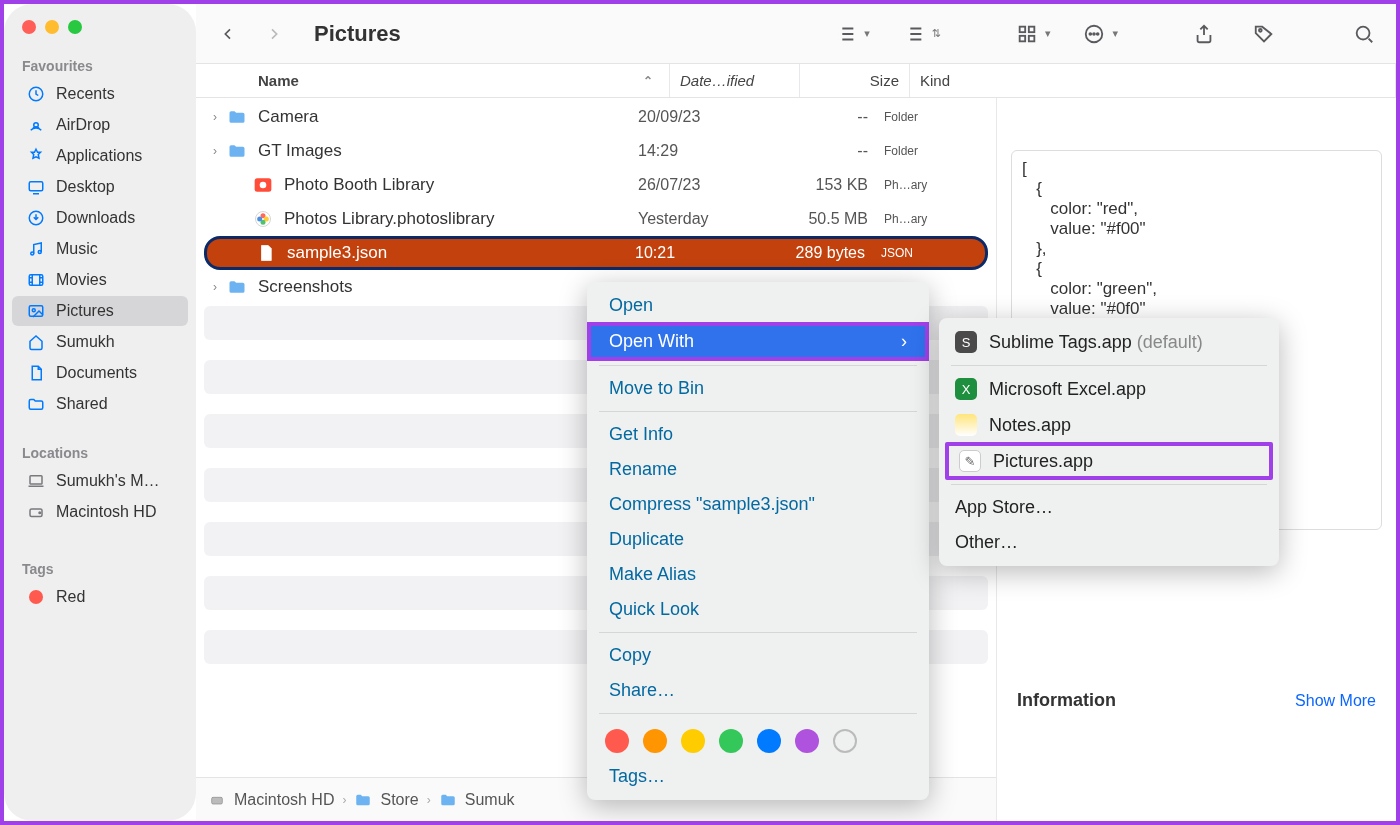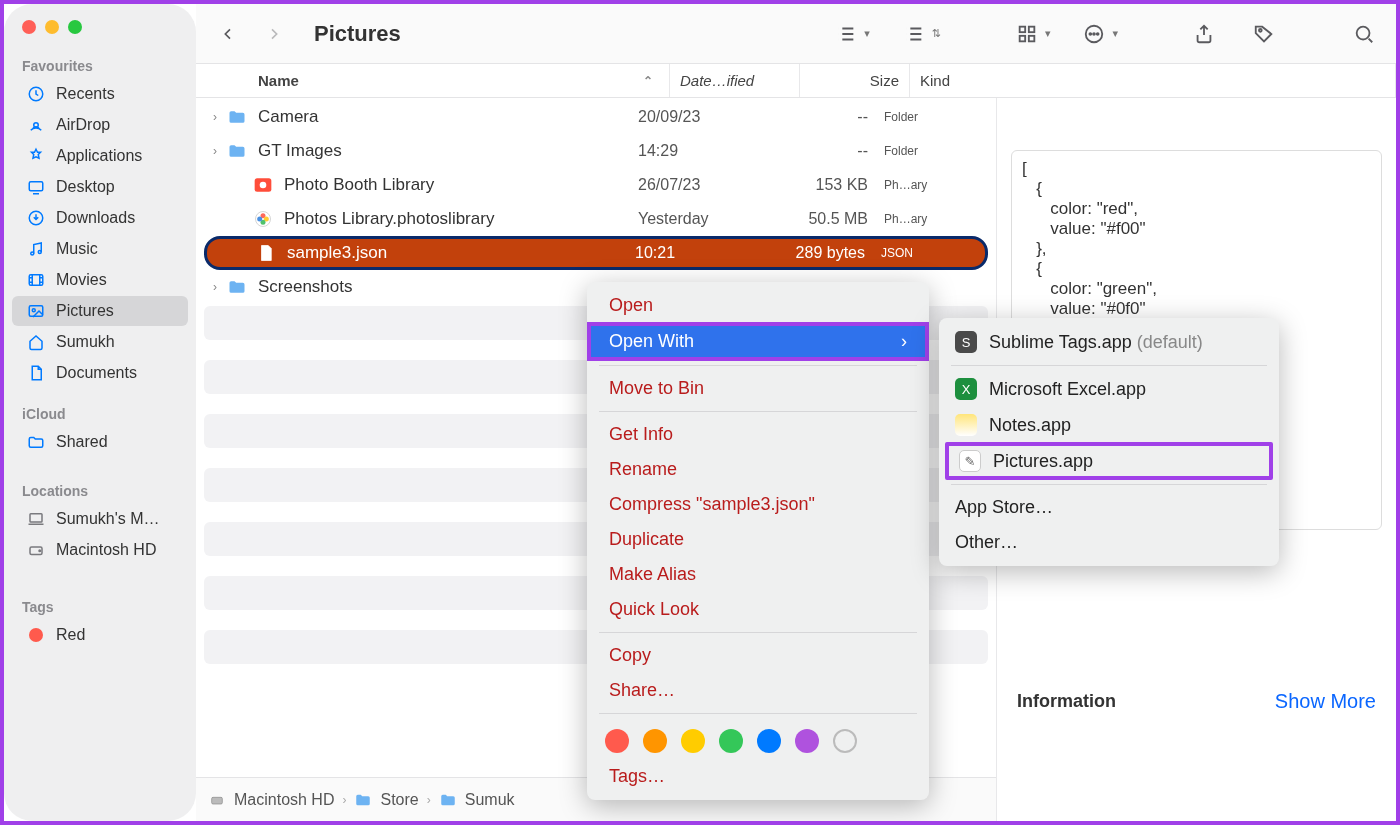--- a/index.html
+++ b/index.html
@@ -43,28 +43,28 @@
 .row .fsize { width: 110px; text-align: right; color: #555; font-size: 16px; padding-right: 10px; }
 .row .fkind { width: 110px; color: #555; font-size: 12px; padding-left: 6px; }
 .indent1 .ficon { margin-left: 0; }
 .indent2 .disc { visibility: hidden; }
 .indent2 .ficon { margin-left: 26px; }
 .blank-row { height: 34px; margin: 2px 8px; background: #f2f2f4; border-radius: 6px; }
 .preview { flex: 1; border-left: 1px solid #e8e8ea; padding: 12px 14px; font-family: ui-monospace, Menlo, monospace; font-size: 17px; color: #333; white-space: pre; overflow: hidden; position: relative; }
 .preview-box { border: 1px solid #ddd; border-radius: 6px; padding: 8px 10px; height: 380px; overflow: hidden; }
 .info-row { display: flex; justify-content: space-between; align-items: center; margin-top: 120px; padding: 0 6px; }
 .info-label { font-weight: 600; font-size: 18px; font-family: -apple-system, sans-serif; }
-.show-more { color: #0a66ff; font-size: 20px; font-family: -apple-system, sans-serif; }
+.show-more { color: #0a66ff; font-size: 16px; font-family: -apple-system, sans-serif; }
 .more-btn { text-align: center; margin-top: 28px; color: #888; font-family: -apple-system, sans-serif; font-size: 17px; }
 .more-btn svg { display:block; margin: 0 auto 4px; }
 .pathbar { position: absolute; bottom: 0; left: 0; right: 0; height: 44px; display: flex; align-items: center; padding: 0 12px; gap: 8px; font-size: 16px; color: #555; border-top: 1px solid #e4e4e6; background:#fafafa; }
 .pathbar .chev { color: #aaa; font-size: 12px; }
 .pbicon { width: 18px; height: 18px; display: inline-flex; align-items: center; justify-content: center; }
 .context-menu { position: absolute; left: 583px; top: 278px; width: 342px; background: #eff0f0; border-radius: 8px; box-shadow: 0 6px 28px rgba(0,0,0,0.28); padding: 6px 0; font-size: 18px; z-index: 50; }
-.cm-item { padding: 7px 22px; color: #b91c1c; display: flex; justify-content: space-between; align-items: center; }
+.cm-item { padding: 7px 22px; color: #0369a1; display: flex; justify-content: space-between; align-items: center; }
 .cm-item.hl { background: #2f72ec; color: #fff; border: 4px solid #a040e8; margin: -1px 0; padding: 5px 18px; }
 .cm-sep { height: 1px; background: #d6d6d8; margin: 5px 12px; }
 .cm-tags { display: flex; gap: 14px; padding: 10px 18px 6px; }
 .cm-tagdot { width: 24px; height: 24px; border-radius: 50%; }
 .submenu { position: absolute; left: 935px; top: 314px; width: 340px; background: #eff0f0; border-radius: 8px; box-shadow: 0 6px 28px rgba(0,0,0,0.28); padding: 6px 0; font-size: 18px; z-index: 60; }
 .sm-item { padding: 7px 16px; display: flex; align-items: center; gap: 12px; color: #222; }
 .sm-item.boxed { border: 4px solid #a040e8; margin: -1px 6px; padding: 4px 10px; border-radius: 2px; }
 .sm-icon { width: 22px; height: 22px; border-radius: 5px; display: inline-flex; align-items: center; justify-content: center; font-size: 13px; color: #fff; flex-shrink: 0; }
 .def { color: #888; }
 .folder-svg { width: 20px; height: 20px; }
@@ -166,21 +166,20 @@
     <div class="side-item">
         <span class="sicon">
           <svg width="18" height="18" viewBox="0 0 24 24" fill="none" stroke="currentColor" stroke-width="2">
             <path d="M7 3h8l4 4v14H7z"></path>
             <path d="M15 3v4h4"></path>
           </svg>
         </span>
         <span>Documents</span>
       </div>
 
-    <div class="section-label" style="margin-top:12px">iCloud</div>
     <div class="side-item">
         <span class="sicon">
           <svg width="18" height="18" viewBox="0 0 24 24" fill="none" stroke="currentColor" stroke-width="2">
             <path d="M3 8a2 2 0 0 1 2-2h4l2 2h8a2 2 0 0 1 2 2v7a2 2 0 0 1-2 2H5a2 2 0 0 1-2-2z"></path>
           </svg>
         </span>
         <span>Shared</span>
       </div>
 
     <div class="section-label" style="margin-top:20px">Locations</div>

